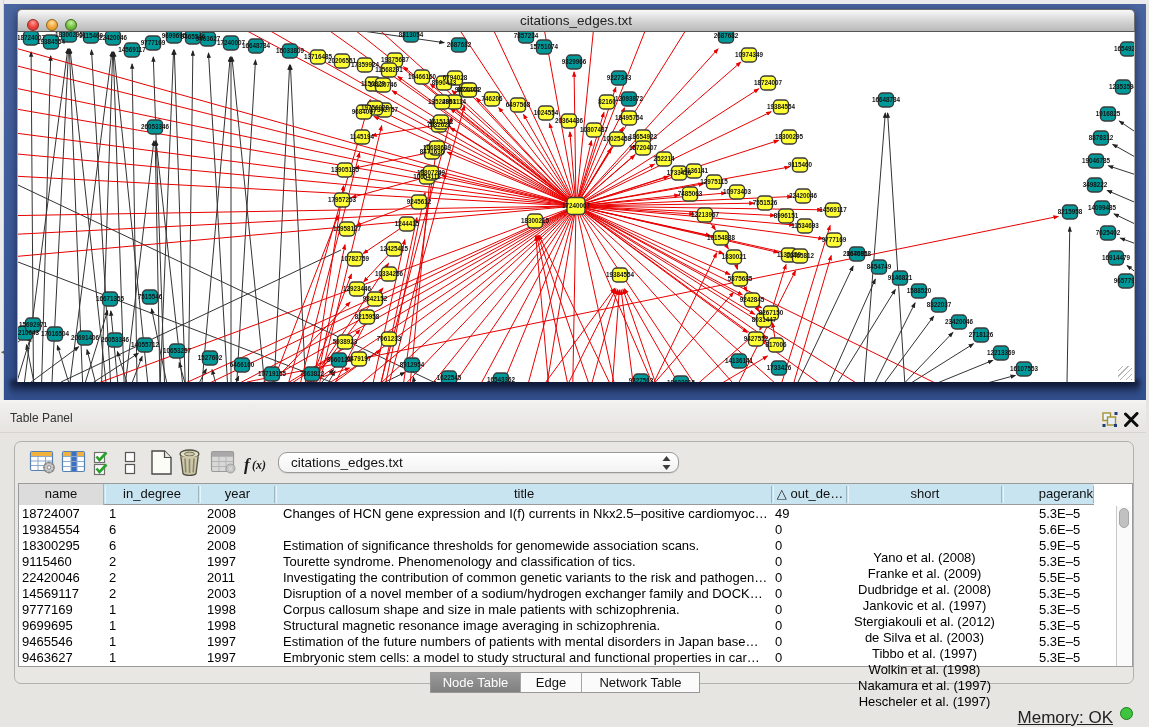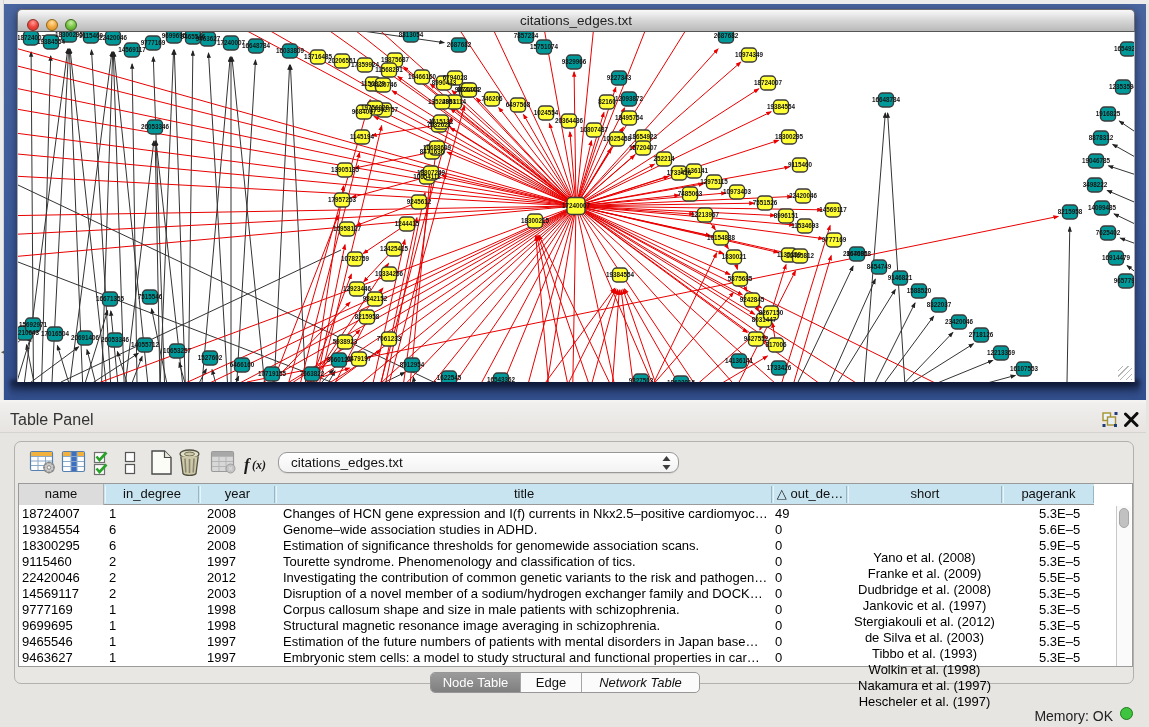--- a/index.html
+++ b/index.html
@@ -15,21 +15,21 @@
 #tl-r { left:9px;  background:radial-gradient(circle at 50% 28%, #ff9d97 0%, #ee423a 52%, #c23830 100%); border:1px solid #8a2d27; }
 #tl-y { left:28px; background:radial-gradient(circle at 50% 28%, #ffe2a0 0%, #f2a73d 52%, #d18d24 100%); border:1px solid #906617; }
 #tl-g { left:47px; background:radial-gradient(circle at 50% 28%, #c9eea5 0%, #74c340 52%, #55982a 100%); border:1px solid #3e691d; }
 #canvas { position:absolute; left:0; top:23px; width:1118px; height:350px; background:#fff; overflow:hidden; border-left:1px solid rgba(70,70,70,0.45); border-right:1px solid rgba(70,70,70,0.45); }
 #grip { position:absolute; right:2px; bottom:2px; width:14px; height:14px;
   background:repeating-linear-gradient(135deg, transparent 0 3px, #b5b5b5 3px 4px); }
 #divider-handle { position:absolute; left:571px; top:400px; width:8px; height:5px; }
 #divider-handle:before { content:""; position:absolute; left:0; top:0; border-left:4px solid transparent; border-right:4px solid transparent; border-bottom:4.5px solid #8d8d8d; }
 #panel { position:absolute; left:0; top:400px; width:1146px; height:327px; background:#e7e5e2; }
 #panel-hdr { position:absolute; left:0; top:0; width:100%; height:33px; background:linear-gradient(#f6f5f3 0%,#f0efed 12%,#e7e4e1 100%); border-bottom:1px solid #d6d3d0; }
-#panel-hdr span { position:absolute; left:10px; top:11px; font-size:16px; color:#333; }
+#panel-hdr span { position:absolute; left:10px; top:11px; font-size:12px; color:#333; }
 #float-ic { position:absolute; left:1102px; top:11px; }
 #close-ic { position:absolute; left:1124px; top:12px; }
 #inner { position:absolute; left:14px; top:41px; width:1120px; height:243px; border:1px solid #b3b1ae; border-radius:7px; background:#e9e7e4; }
 #toolbar { position:absolute; left:0px; top:0px; width:100%; height:41px; }
 #combo { position:absolute; left:263px; top:10px; width:401px; height:21px; background:linear-gradient(#fff,#f2f2f2); border:1px solid #989898; border-radius:9px; font-size:13.5px; color:#111; padding:2px 0 0 12px; box-shadow:0 1px 1px rgba(0,0,0,0.08); }
 #combo .arr { position:absolute; right:7px; top:3px; }
 #tblwrap { position:absolute; left:3px; top:41px; width:1115px; height:184px; border:1px solid #9a9a9a; background:#fff;padding-left:32px; }
 #thead { position:absolute; left:0; top:0; width:1075px; height:21px; background:#c8e4f0; border-bottom:1px solid #9a9a9a; font-size:13px; color:#111; }
 #thead div { position:absolute; top:2px; text-align:center; border-right:1px solid #9ab6c2; border-left:1px solid #e8f4fa; height:17px; }
 #thead .h0 { left:0; width:85px; background:#dcdcdc; border-left:none; border-right:1px solid #b0b0b0; top:0; padding-top:2px; height:21px; }
@@ -38,26 +38,26 @@
 .tr div { position:absolute; top:0; overflow:hidden; }
 .c0 { left:3px; width:82px; }
 .c1 { left:90px; width:90px; }
 .c2 { left:188px; width:80px; }
 .c3 { left:264px; width:492px; }
 .c4 { left:756px; width:72px; }
 .c5 { left:828px; width:155px; text-align:center;margin-top:44px; }
 .c6 { left:1020px; width:90px; }
 #vscroll { position:absolute; right:1px; top:22px; width:15px; height:160px; background:#fafafa; border-left:1px solid #c8c8c8; }
 #vthumb { position:absolute; left:2px; top:2px; width:10px; height:20px; border-radius:5px; background:#c1c1c1; border:1px solid #a6a6a6; }
-#tabs { position:absolute; left:430px; top:272px; height:21px; display:flex; border:1px solid #979797; border-radius:5px; overflow:hidden; background:#fbfbfb; }
+#tabs { position:absolute; left:430px; top:272px; height:21px; display:flex; border:1px solid #979797; border-radius:0; overflow:hidden; background:#fbfbfb; }
 .tab { font-size:13px; color:#111; padding-top:2px; text-align:center; border-right:1px solid #a5a5a5; box-sizing:border-box; }
 .tab.t1 { width:90px; } .tab.t2 { width:61px; } .tab.t3 { width:117px; }
 .tab.sel { background:linear-gradient(#9b9b9b,#7f7f7f); color:#fff; }
-.tab:last-child { border-right:none;font-style:italic; }
-#status { position:absolute; right:33px; top:308px; font-size:14px; color:#222; }
+.tab:last-child { border-right:none; }
+#status { position:absolute; right:33px; top:308px; font-size:17px; color:#222;text-decoration:underline; }
 #memdot { position:absolute; right:13px; top:307px; width:13px; height:13px; border-radius:50%; background:#3ec43e; border:1.5px solid #1e7a1e; }
 svg text { user-select:none; }
 </style></head>
 <body>
 <div id="page">
   <div id="desktop">
     <div id="winshadow"></div>
     <div id="win">
       <div id="titlebar">
         <div class="tl" id="tl-r"></div>
@@ -680,37 +680,36 @@
             </svg></div>
       </div>
       <div id="tblwrap">
         <div id="thead">
           <div class="h0" style="left:0;width:85px;">name</div>
           <div style="left:86px;width:94px;">in_degree</div>
           <div style="left:181px;width:75px;">year</div>
           <div style="left:257px;width:496px;text-align:center;">title</div>
           <div style="left:754px;width:74px;">△ out_de…</div>
           <div style="left:829px;width:154px;text-align:center;">short</div>
-          <div style="left:984px;width:91px;">pagerank</div>
+          <div style="left:984px;width:91px;text-align:right;">pagerank</div>
         </div>
         <div id="tbody">
 <div class="tr">
               <div class="c0">18724007</div>
               <div class="c1">1</div>
               <div class="c2">2008</div>
               <div class="c3">Changes of HCN gene expression and I(f) currents in Nkx2.5–positive cardiomyoc…</div>
               <div class="c4">49</div>
               <div class="c5">Yano et al. (2008)</div>
               <div class="c6">5.3E–5</div>
             </div>
 <div class="tr">
               <div class="c0">19384554</div>
               <div class="c1">6</div>
               <div class="c2">2009</div>
-              <div class="c3">Genome–wide association studies in ADHD.</div>
               <div class="c4">0</div>
               <div class="c5">Franke et al. (2009)</div>
               <div class="c6">5.6E–5</div>
             </div>
 <div class="tr">
               <div class="c0">18300295</div>
               <div class="c1">6</div>
               <div class="c2">2008</div>
               <div class="c3">Estimation of significance thresholds for genomewide association scans.</div>
               <div class="c4">0</div>
@@ -722,42 +721,42 @@
               <div class="c1">2</div>
               <div class="c2">1997</div>
               <div class="c3">Tourette syndrome. Phenomenology and classification of tics.</div>
               <div class="c4">0</div>
               <div class="c5">Jankovic et al. (1997)</div>
               <div class="c6">5.3E–5</div>
             </div>
 <div class="tr">
               <div class="c0">22420046</div>
               <div class="c1">2</div>
-              <div class="c2">2012</div>
+              <div class="c2">2011</div>
               <div class="c3">Investigating the contribution of common genetic variants to the risk and pathogen…</div>
               <div class="c4">0</div>
               <div class="c5">Stergiakouli et al. (2012)</div>
               <div class="c6">5.5E–5</div>
             </div>
 <div class="tr">
               <div class="c0">14569117</div>
               <div class="c1">2</div>
               <div class="c2">2003</div>
               <div class="c3">Disruption of a novel member of a sodium/hydrogen exchanger family and DOCK…</div>
               <div class="c4">0</div>
               <div class="c5">de Silva et al. (2003)</div>
               <div class="c6">5.3E–5</div>
             </div>
 <div class="tr">
               <div class="c0">9777169</div>
               <div class="c1">1</div>
               <div class="c2">1998</div>
               <div class="c3">Corpus callosum shape and size in male patients with schizophrenia.</div>
               <div class="c4">0</div>
-              <div class="c5">Tibbo et al. (1993)</div>
+              <div class="c5">Tibbo et al. (1997)</div>
               <div class="c6">5.3E–5</div>
             </div>
 <div class="tr">
               <div class="c0">9699695</div>
               <div class="c1">1</div>
               <div class="c2">1998</div>
               <div class="c3">Structural magnetic resonance image averaging in schizophrenia.</div>
               <div class="c4">0</div>
               <div class="c5">Wolkin et al. (1998)</div>
               <div class="c6">5.3E–5</div>

